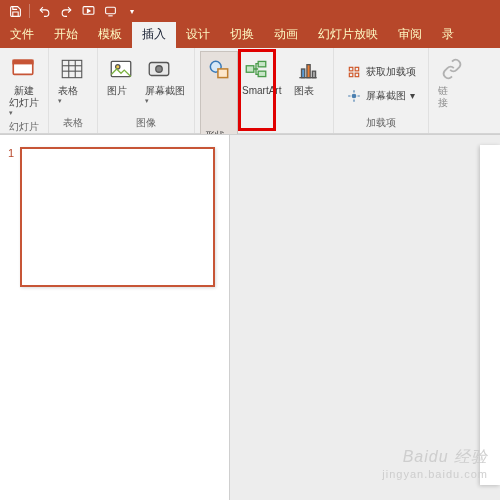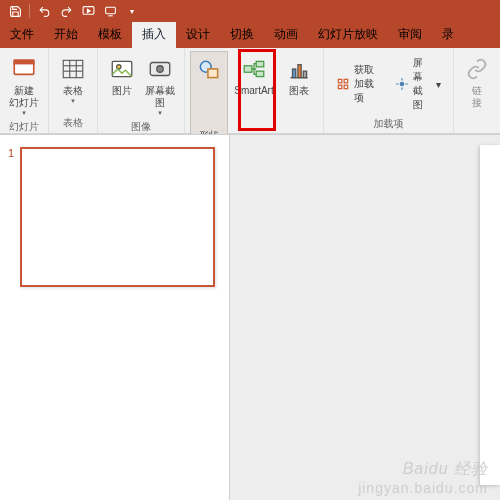--- a/index.html
+++ b/index.html
@@ -3,48 +3,48 @@
 <meta charset="utf-8">
 <style>
   * { margin: 0; padding: 0; box-sizing: border-box; font-family: "Microsoft YaHei", sans-serif; }
   body { width: 500px; height: 500px; background: #fff; overflow: hidden; position: relative; }
   
   .titlebar { height: 22px; background: #B7472A; display: flex; align-items: center; padding: 0 4px; }
   .titlebar .qat-icon { width: 18px; height: 18px; display: flex; align-items: center; justify-content: center; color: #fff; font-size: 11px; margin: 0 2px; cursor: pointer; }
   .qat-sep { width: 1px; height: 14px; background: rgba(255,255,255,0.3); margin: 0 3px; }
   
   .tabs { height: 26px; background: #B7472A; display: flex; align-items: flex-end; }
-  .tab { padding: 4px 10px 5px; color: #000000; font-size: 12px; cursor: pointer; }
+  .tab { padding: 4px 10px 5px; color: #fef9c3; font-size: 12px; cursor: pointer; }
   .tab.active { background: #F1F1F1; color: #0f172a; }
   
   .ribbon { height: 86px; background: #F1F1F1; border-bottom: 1px solid #D4D4D4; display: flex; }
   .group { display: flex; flex-direction: column; align-items: center; padding: 3px 5px 0; border-right: 1px solid #E0E0E0; }
   .group-items { display: flex; flex: 1; }
   .group-label { font-size: 10px; color: #666; padding: 1px 0 3px; }
-  .rbtn { display: flex; flex-direction: column; align-items: center; justify-content: flex-start; padding: 2px 4px; cursor: pointer; min-width: 38px; }
+  .rbtn { display: flex; flex-direction: column; align-items: flex-start; justify-content: flex-start; padding: 2px 4px; cursor: pointer; min-width: 38px; }
   .rbtn .ico { width: 28px; height: 28px; display: flex; align-items: center; justify-content: center; font-size: 20px; margin-top: 2px; }
   .rbtn .lbl { font-size: 10px; color: #444; text-align: center; line-height: 12px; margin-top: 2px; }
   .rbtn .caret { font-size: 7px; color: #666; }
   .small-row { display: flex; align-items: center; font-size: 10px; color: #444; padding: 4px 6px; cursor: pointer; }
   .small-row .sico { width: 16px; height: 16px; margin-right: 4px; display:flex; align-items:center; justify-content:center; font-size:12px;}
   
   .hl { position: absolute; border: 3px solid #E00000; }
   .arrow { position: absolute; }
   
   .workspace { position: absolute; top: 134px; left: 0; right: 0; bottom: 0; display: flex; background: #EDEDED; border-top: 1px solid #CFCFCF;}
   .thumbs { width: 230px; background: #fff; border-right: 1px solid #CFCFCF; padding: 12px 8px; }
   .thumb-row { display: flex; }
   .thumb-num { font-size: 11px; color: #B7472A; margin-right: 6px; }
   .thumb { width: 195px; height: 140px; border: 2px solid #C75536; background: #fff; box-shadow: 1px 1px 3px rgba(0,0,0,0.15); }
   .canvas-area { flex: 1; background: #EDEDED; position: relative; }
   .slide { position: absolute; right: 0; top: 10px; width: 20px; height: 340px; background: #fff; box-shadow: -1px 1px 4px rgba(0,0,0,0.2);}
   
-  .watermark { position: absolute; right: 12px; bottom: 4px; text-align: right; color: rgba(200,200,200,0.85); }
+  .watermark { position: absolute; right: 12px; bottom: 20px; text-align: right; color: rgba(200,200,200,0.85); }
   .watermark .wm1 { font-size: 16px; font-style: italic; letter-spacing: 1px; }
-  .watermark .wm2 { font-size: 14px; letter-spacing: 1px; }
+  .watermark .wm2 { font-size: 11px; letter-spacing: 1px; }
 </style>
 </head>
 <body>
 
 <div class="titlebar">
   <div class="qat-icon">
       <svg width="13" height="13" viewBox="0 0 24 24" fill="none" stroke="#fff" stroke-width="2">
         <path d="M19 21H5a2 2 0 0 1-2-2V5a2 2 0 0 1 2-2h11l5 5v11a2 2 0 0 1-2 2z"></path>
         <polyline points="17 21 17 13 7 13 7 21"></polyline>
         <polyline points="7 3 7 8 15 8"></polyline>
@@ -187,21 +187,21 @@
               <rect x="16" y="14" width="3" height="6" fill="#A5A5A5"></rect>
             </svg>
           </div>
         <div class="lbl">图表</div>
       </div>
     </div>
     <div class="group-label">插图</div>
   </div>
 
   <div class="group" style="padding:4px 6px 0;">
-    <div style="flex:1;display:flex;justify-content:center;">
+    <div style="flex:1;display:flex;flex-direction:column;justify-content:center;">
       <div class="small-row">
         <div class="sico">
             <svg width="14" height="14" viewBox="0 0 24 24" fill="none" stroke="#D0582A" stroke-width="2">
               <rect x="4" y="4" width="6" height="6"></rect>
               <rect x="14" y="4" width="6" height="6"></rect>
               <rect x="4" y="14" width="6" height="6"></rect>
               <rect x="14" y="14" width="6" height="6"></rect>
             </svg>
           </div>
         <span>获取加载项</span>

